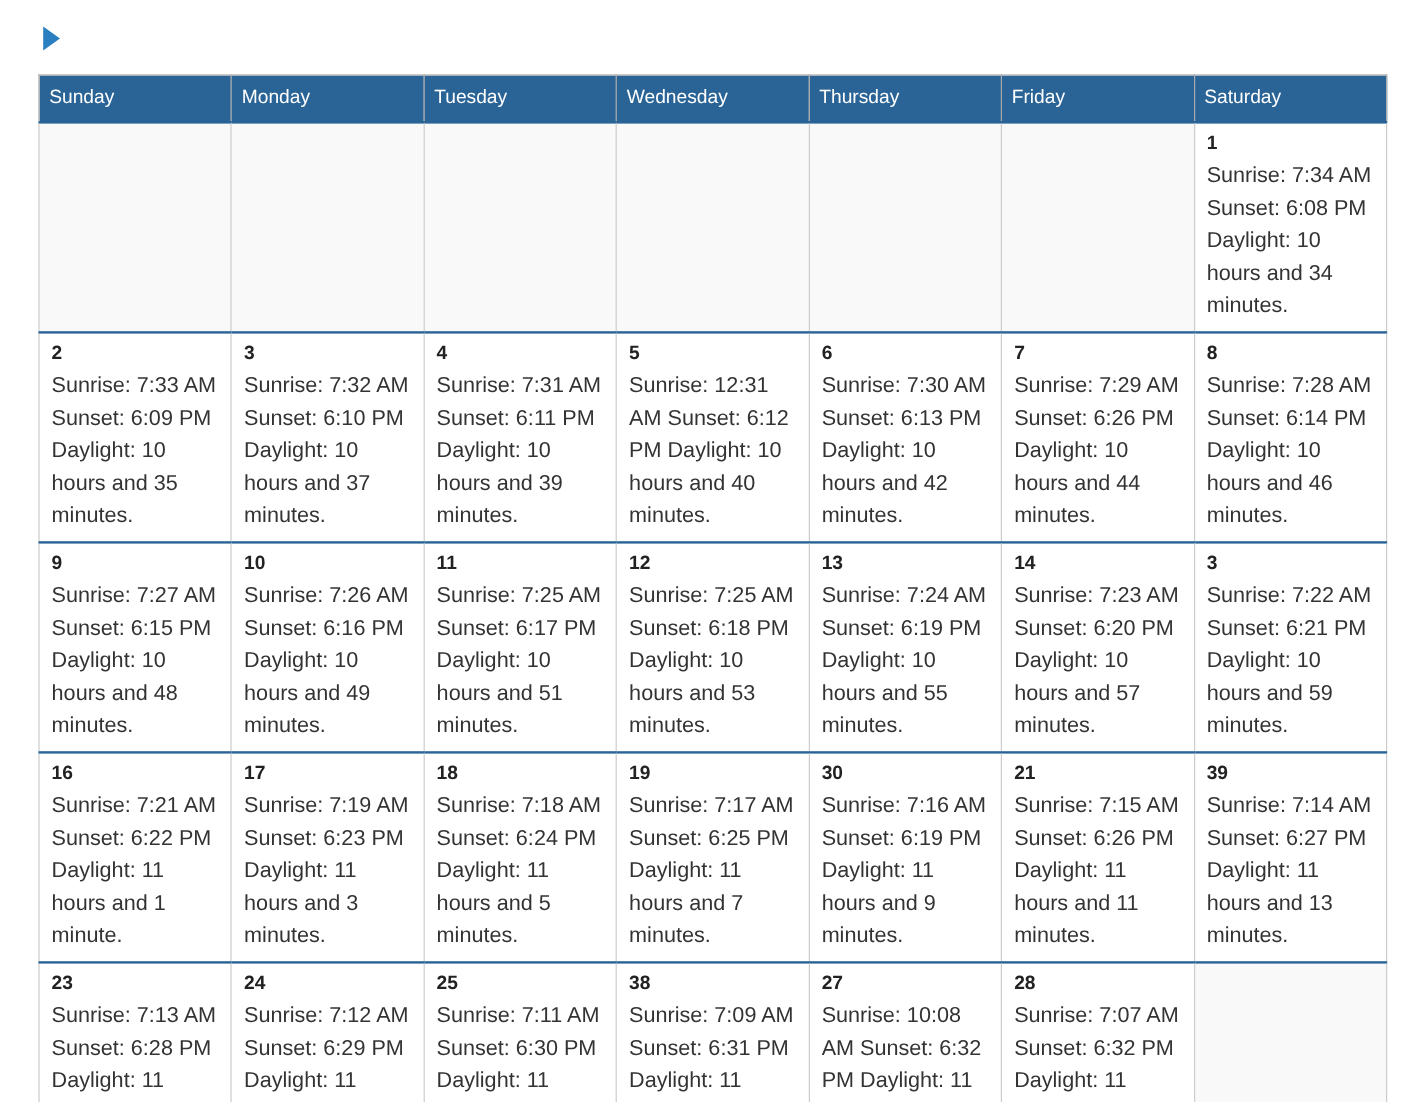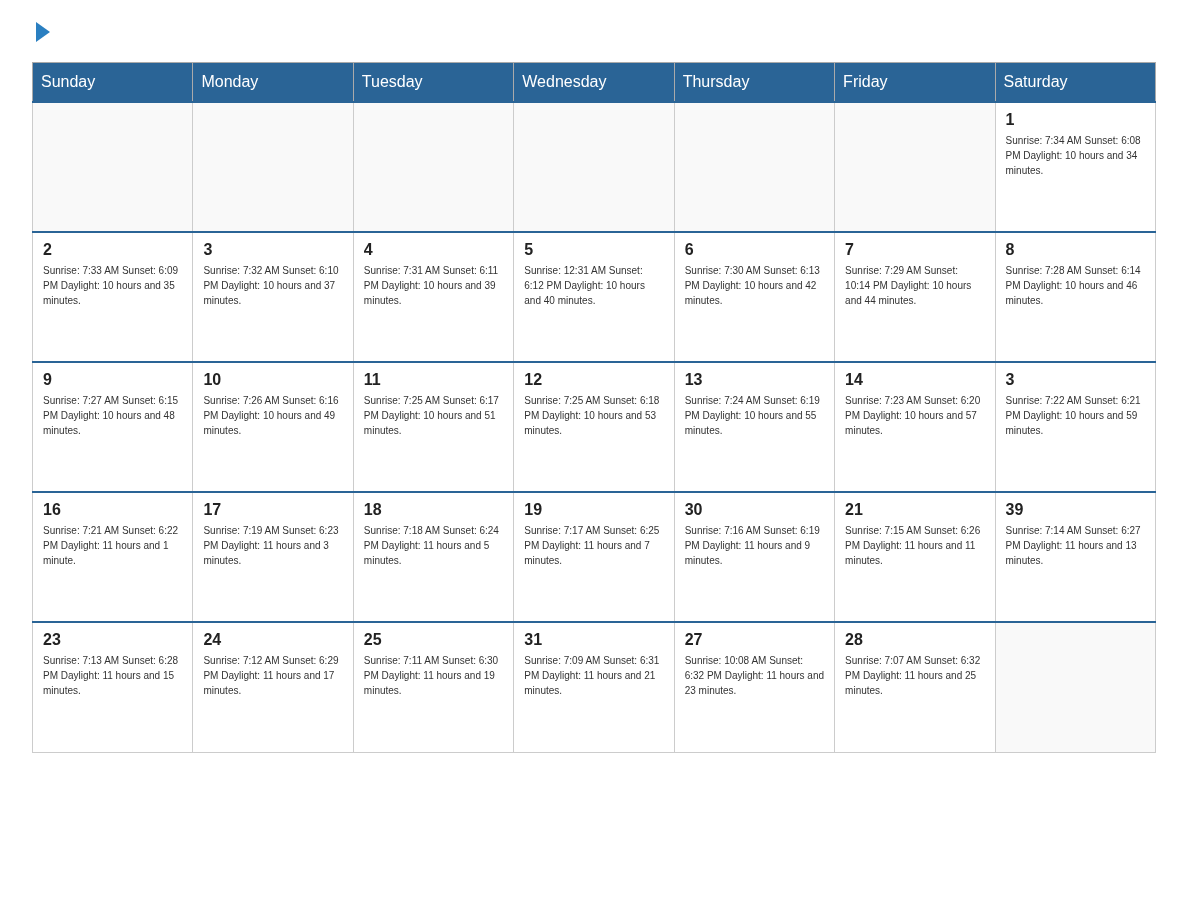--- a/index.html
+++ b/index.html
@@ -84,21 +84,21 @@
       height: 130px;
     }
     .day-number {
       font-size: 16px;
       font-weight: bold;
       color: #222;
       display: block;
       margin-bottom: 4px;
     }
     .day-info {
-      font-size: 10px;
+      font-size: 18px;
       color: #333;
       line-height: 1.5;
     }
     .empty-cell {
       background: #f9f9f9;
     }
     tr.week-row td {
       border-top: 2px solid #2a6496;
     }
   </style>
@@ -173,21 +173,21 @@
         </td>
         <td>
           <span class="day-number">6</span>
           <div class="day-info">Sunrise: 7:30 AM
 Sunset: 6:13 PM
 Daylight: 10 hours and 42 minutes.</div>
         </td>
         <td>
           <span class="day-number">7</span>
           <div class="day-info">Sunrise: 7:29 AM
-Sunset: 10:14 PM
+Sunset: 6:26 PM
 Daylight: 10 hours and 44 minutes.</div>
         </td>
         <td>
           <span class="day-number">8</span>
           <div class="day-info">Sunrise: 7:28 AM
 Sunset: 6:14 PM
 Daylight: 10 hours and 46 minutes.</div>
         </td>
       </tr>
       <tr class="week-row">
@@ -291,21 +291,21 @@
 Sunset: 6:29 PM
 Daylight: 11 hours and 17 minutes.</div>
         </td>
         <td>
           <span class="day-number">25</span>
           <div class="day-info">Sunrise: 7:11 AM
 Sunset: 6:30 PM
 Daylight: 11 hours and 19 minutes.</div>
         </td>
         <td>
-          <span class="day-number">31</span>
+          <span class="day-number">38</span>
           <div class="day-info">Sunrise: 7:09 AM
 Sunset: 6:31 PM
 Daylight: 11 hours and 21 minutes.</div>
         </td>
         <td>
           <span class="day-number">27</span>
           <div class="day-info">Sunrise: 10:08 AM
 Sunset: 6:32 PM
 Daylight: 11 hours and 23 minutes.</div>
         </td>

